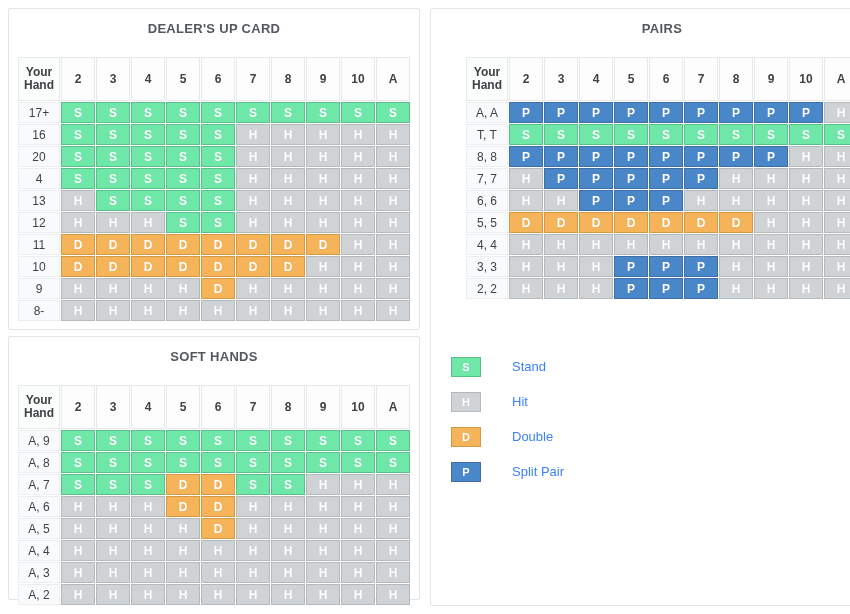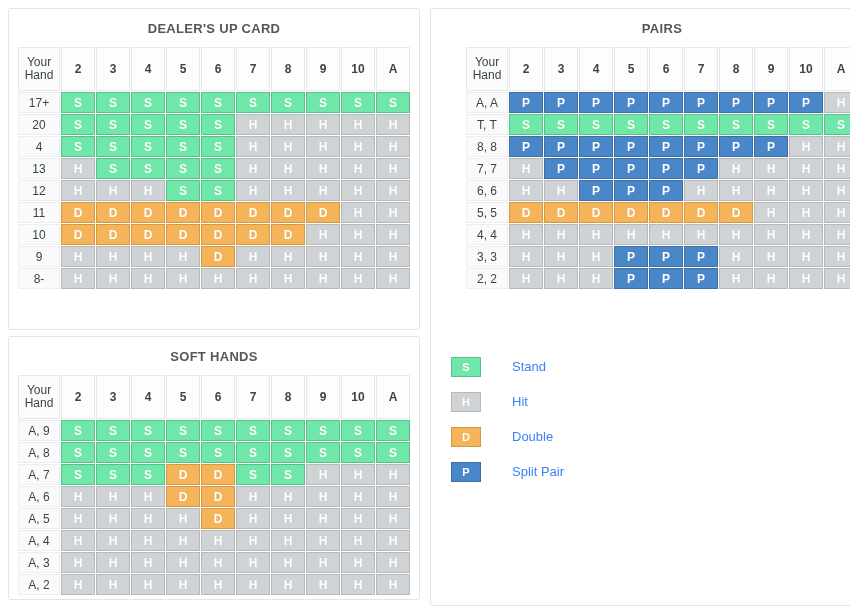--- a/index.html
+++ b/index.html
@@ -27,21 +27,21 @@
   #panel-soft  { left: 8px;   top: 336px; width: 412px; height: 264px; }
   #panel-right { left: 430px; top: 8px;   width: 464px; height: 598px; }
 
   .panel-title {
     text-align: center;
     font-size: 13px;
     font-weight: bold;
     color: #54585c;
     letter-spacing: 0.3px;
     padding-top: 12px;
-    padding-bottom: 10px;
+    padding-bottom: 20px;
     user-select: none;
   }
 
   table.strategy {
     border-collapse: separate;
     border-spacing: 1px;
     margin: 0 auto;
     table-layout: fixed;
   }
   table.strategy td, table.strategy th {
@@ -52,21 +52,21 @@
     font-size: 12px;
   }
 
   
   th.corner {
     width: 42px;
     height: 44px;
     background: #fbfcfc;
     border: 1px solid #e6e8ea;
     font-size: 12px;
-    font-weight: normal;
+    font-weight: bold;
     color: #3f4346;
     line-height: 13px;
     padding: 0 2px;
   }
   
   th.colhead {
     width: 34px;
     height: 44px;
     background: #fdfdfe;
     border: 1px solid #e6e8ea;
@@ -166,20 +166,33 @@
             <td class="cell a-S">S</td>
             <td class="cell a-S">S</td>
             <td class="cell a-S">S</td>
             <td class="cell a-S">S</td>
             <td class="cell a-S">S</td>
             <td class="cell a-S">S</td>
             <td class="cell a-S">S</td>
             <td class="cell a-S">S</td>
             <td class="cell a-S">S</td>
             <td class="cell a-S">S</td>
+          </tr>
+          <tr>
+            <td class="rowhead">16</td>
+            <td class="cell a-S">S</td>
+            <td class="cell a-S">S</td>
+            <td class="cell a-S">S</td>
+            <td class="cell a-S">S</td>
+            <td class="cell a-S">S</td>
+            <td class="cell a-H">H</td>
+            <td class="cell a-H">H</td>
+            <td class="cell a-H">H</td>
+            <td class="cell a-H">H</td>
+            <td class="cell a-H">H</td>
           </tr>
           <tr>
             <td class="rowhead">20</td>
             <td class="cell a-S">S</td>
             <td class="cell a-S">S</td>
             <td class="cell a-S">S</td>
             <td class="cell a-S">S</td>
             <td class="cell a-S">S</td>
             <td class="cell a-H">H</td>
             <td class="cell a-H">H</td>

